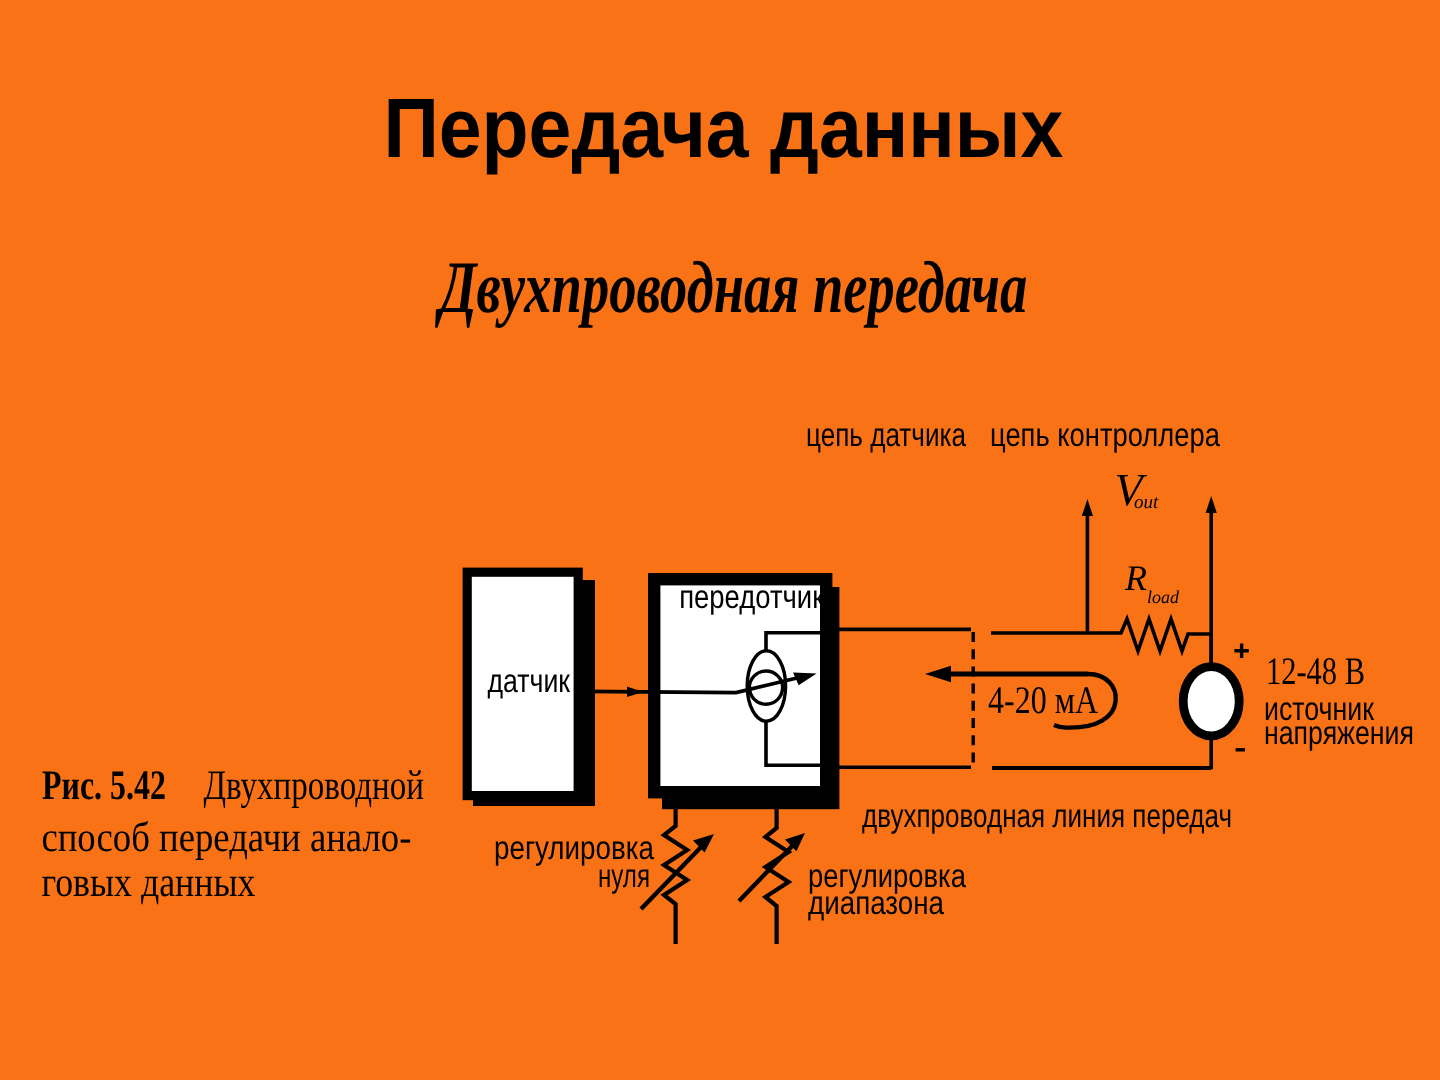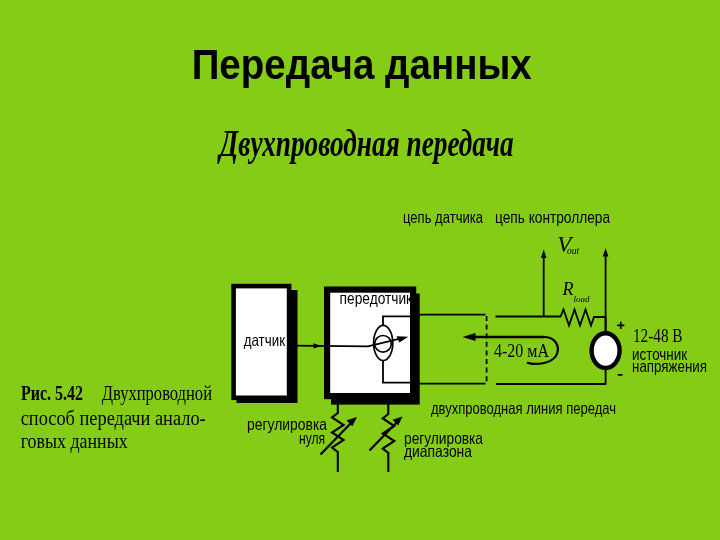--- a/index.html
+++ b/index.html
@@ -1,16 +1,16 @@
 <!DOCTYPE html>
 <html><head>
 <meta charset="utf-8">
 <style>
 html,body{margin:0;padding:0;background:#fff}
-#page{position:relative;width:720px;height:540px;background:#84cc16;overflow:hidden}
+#page{position:relative;width:720px;height:540px;background:#f97316;overflow:hidden}
 svg text{fill:#000;font-family:"Liberation Sans",sans-serif}
 .serif{font-family:"Liberation Serif",serif !important}
 </style>
 </head>
 <body>
 <div id="page">
 <svg width="720" height="540" viewBox="0 0 720 540">
 
 <g>
 <text x="191.7" y="78.5" font-size="42.2" font-weight="bold" textLength="340" lengthAdjust="spacingAndGlyphs">Передача данных</text>

